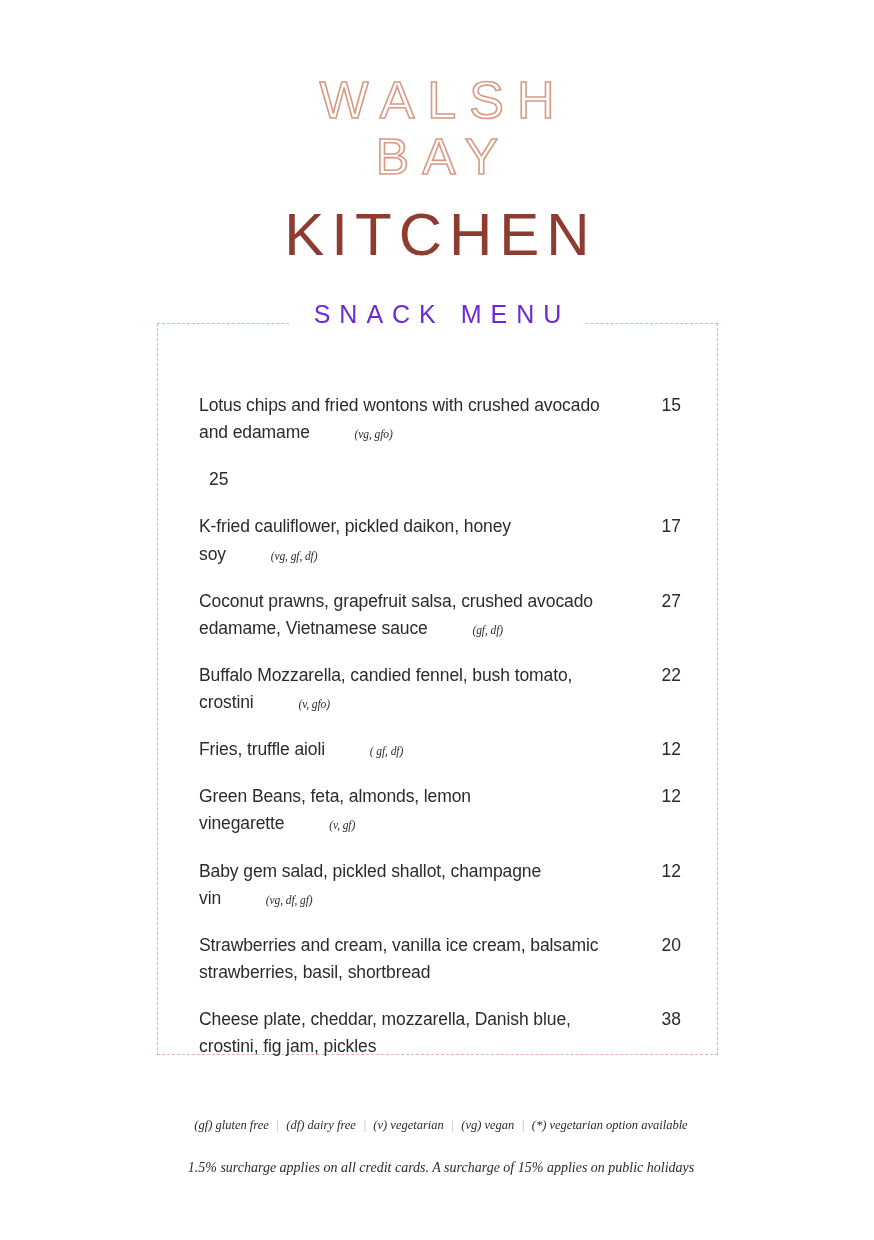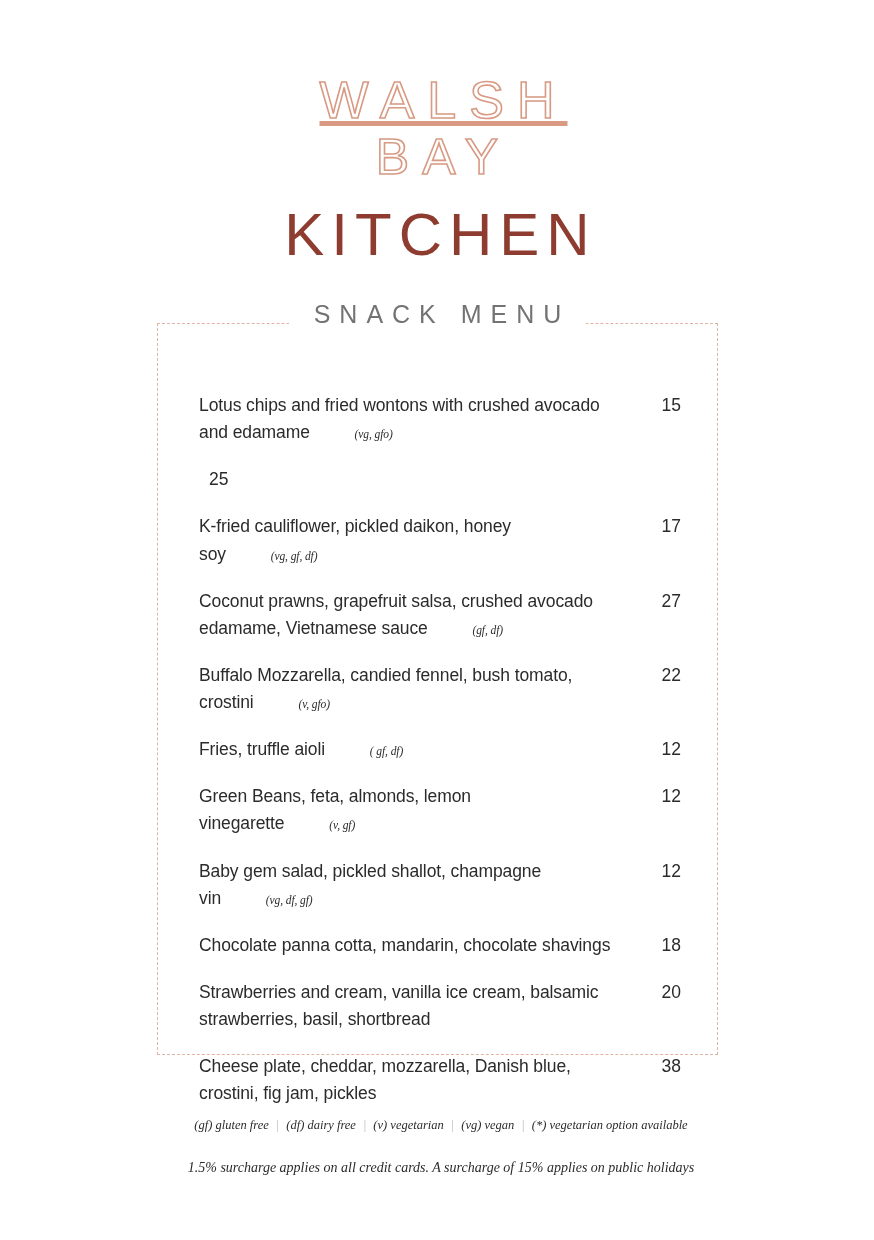--- a/index.html
+++ b/index.html
@@ -27,21 +27,20 @@
   .logo-walsh {
     font-family: "Liberation Sans", sans-serif;
     font-size: 52px;
     letter-spacing: 13px;
     font-weight: 400;
     color: transparent;
     -webkit-text-stroke: 1.6px #d89a83;
     text-shadow: none;
     line-height: 1.08;
     padding-left: 13px;
-    text-decoration: underline;
   }
   .logo-bay {
     font-family: "Liberation Sans", sans-serif;
     font-size: 50px;
     letter-spacing: 13px;
     font-weight: 400;
     color: transparent;
     -webkit-text-stroke: 1.6px #d89a83;
     line-height: 1.18;
     padding-left: 13px;
@@ -73,21 +72,21 @@
     top: 300px;
     width: 561px;
     text-align: center;
   }
   .menu-title {
     display: inline-block;
     background: #ffffff;
     padding: 0 16px;
     font-size: 25px;
     letter-spacing: 9px;
-    color: #737373;
+    color: #6d28d9;
     font-family: "Liberation Sans", sans-serif;
     padding-left: 25px;
   }
 
   
   .items {
     position: absolute;
     left: 199px;
     top: 392px;
     width: 482px;
@@ -185,24 +184,20 @@
     </div>
     <div class="item">
       <div class="item-name">Green Beans, feta, almonds, lemon vinegarette<span class="item-tags"> (v, gf)</span></div>
       <div class="item-price">12</div>
     </div>
     <div class="item">
       <div class="item-name">Baby gem salad, pickled shallot, champagne vin<span class="item-tags"> (vg, df, gf)</span></div>
       <div class="item-price">12</div>
     </div>
     <div class="item">
-      <div class="item-name">Chocolate panna cotta, mandarin, chocolate shavings</div>
-      <div class="item-price">18</div>
-    </div>
-    <div class="item">
       <div class="item-name">Strawberries and cream, vanilla ice cream, balsamic strawberries, basil, shortbread</div>
       <div class="item-price">20</div>
     </div>
     <div class="item">
       <div class="item-name">Cheese plate, cheddar, mozzarella, Danish blue, crostini, fig jam, pickles</div>
       <div class="item-price">38</div>
     </div>
   </div>
 
 <div class="footnotes">

